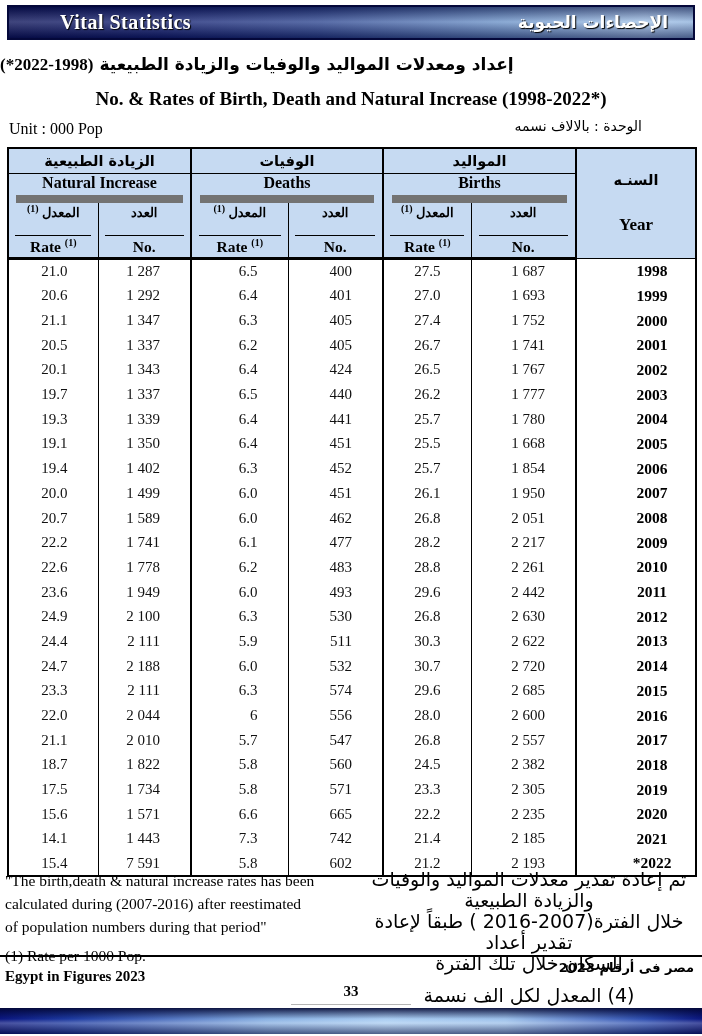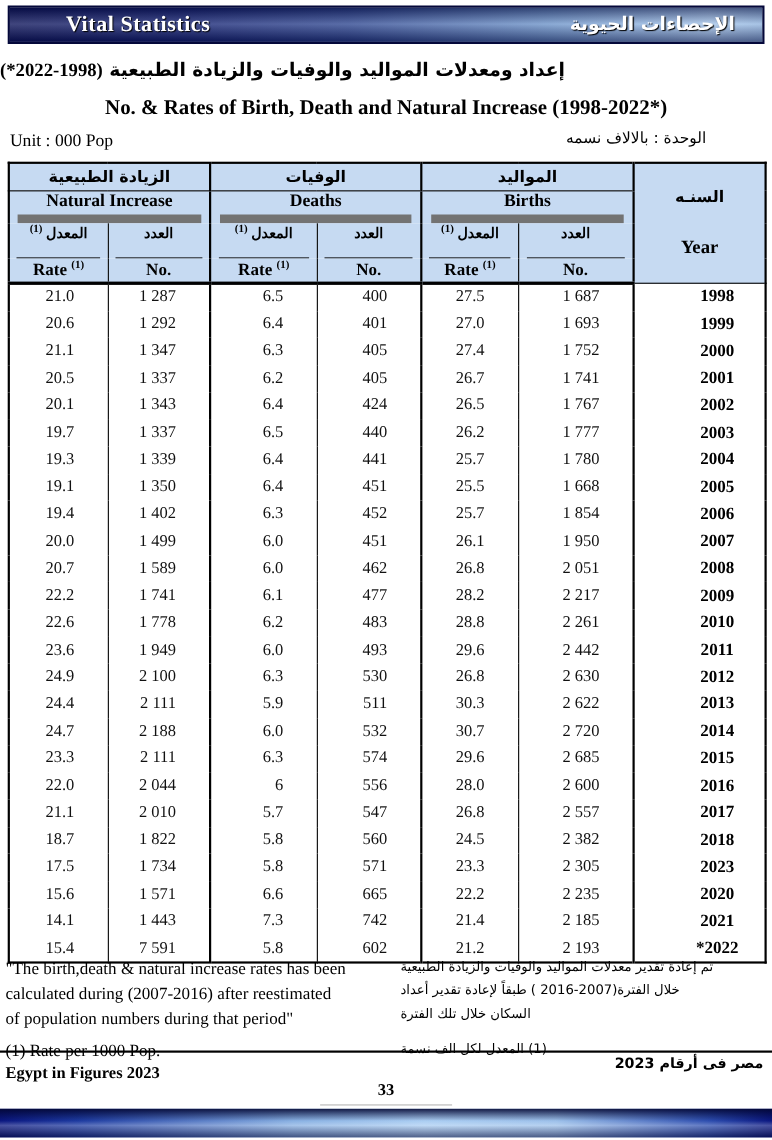--- a/index.html
+++ b/index.html
@@ -64,22 +64,22 @@
   th.year-head .y-en { font-size:17px; font-weight:bold; margin-top:27px;text-align:center; }
 
   tbody td { height:24.7px; font-size:15px; background:#fff; }
   td.num  { text-align:right; padding-right:30px; color:#111; }
   td.year-cell { text-align:center; font-weight:bold; font-size:15.5px;padding-left:32px; }
 
   
   .notes-en { position:absolute; top:869px; left:5px; width:375px; font-size:15.5px; }
   .notes-en .line { line-height:23px; }
   .notes-en .fnote { margin-top:6px; line-height:23px; }
-  .notes-ar { position:absolute; top:869px; right:8px; width:330px; text-align:left;
-              font-size:12px; }
+  .notes-ar { position:absolute; top:869px; right:8px; width:330px; text-align:center;
+              font-size:19px; }
   .notes-ar .line { line-height:21px; }
   .notes-ar .fnote { margin-top:11px; line-height:21px; }
 
   
   .footer-rule { position:absolute; top:955px; left:0; right:0; border-top:2px solid #000; }
   .footer-en { position:absolute; top:968px; left:5px; font-weight:bold; font-size:15px; }
   .footer-ar { position:absolute; top:960px; right:8px; font-weight:bold; font-size:13px; }
   .page-num { position:absolute; top:983px; left:0; width:100%; text-align:center;
               font-weight:bold; font-size:15px; }
   .page-num-line { position:absolute; top:1004px; left:291px; width:120px;
@@ -361,21 +361,21 @@
           <td class="num thick-r">2 382</td>
           <td class="year-cell">2018</td>
         </tr>
         <tr>
           <td class="num thin-r">17.5</td>
           <td class="num thick-r">1 734</td>
           <td class="num thin-r">5.8</td>
           <td class="num thick-r">571</td>
           <td class="num thin-r">23.3</td>
           <td class="num thick-r">2 305</td>
-          <td class="year-cell">2023</td>
+          <td class="year-cell">2019</td>
         </tr>
         <tr>
           <td class="num thin-r">15.6</td>
           <td class="num thick-r">1 571</td>
           <td class="num thin-r">6.6</td>
           <td class="num thick-r">665</td>
           <td class="num thin-r">22.2</td>
           <td class="num thick-r">2 235</td>
           <td class="year-cell">2020</td>
         </tr>
@@ -404,21 +404,21 @@
     <div class="line">"The birth,death &amp; natural increase rates has been</div>
     <div class="line">calculated during (2007-2016) after reestimated</div>
     <div class="line"> of  population numbers during that period"</div>
     <div class="fnote">(1) Rate per 1000 Pop.</div>
   </div>
 
   <div class="notes-ar ar" dir="rtl">
     <div class="line">تم إعادة تقدير معدلات المواليد والوفيات والزيادة الطبيعية</div>
     <div class="line">خلال الفترة(2007-2016 ) طبقاً لإعادة تقدير أعداد</div>
     <div class="line">السكان خلال تلك الفترة</div>
-    <div class="fnote">(1) المعدل لكل الف نسمة</div>
+    <div class="fnote">(4) المعدل لكل الف نسمة</div>
   </div>
 
   <div class="footer-rule"></div>
   <div class="footer-en">Egypt in Figures 2023</div>
   <div class="footer-ar ar" dir="rtl">مصر فى أرقام 2023</div>
   <div class="page-num">33</div>
   <div class="page-num-line"></div>
 
   <div class="bottom-bar"></div>
 

